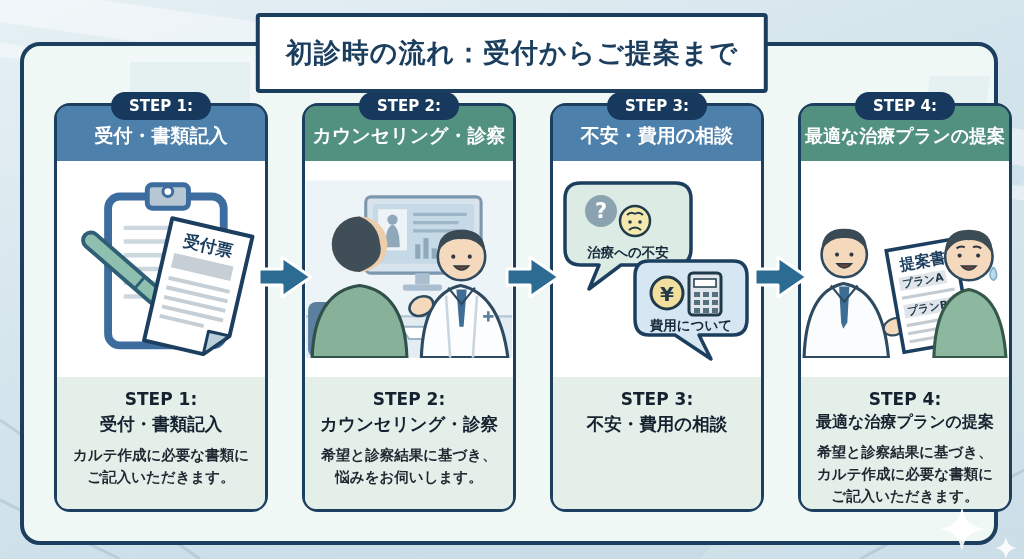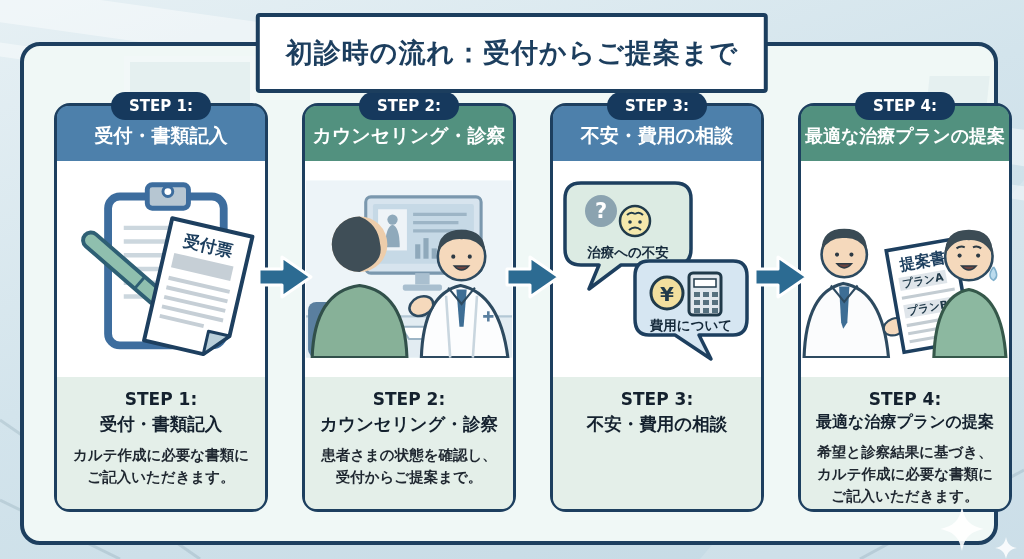--- a/index.html
+++ b/index.html
@@ -170,21 +170,21 @@
               <circle cx="143" cy="74" r="2" fill="#2d3a44"></circle>
                 <circle cx="159" cy="74" r="2" fill="#2d3a44"></circle>
               <path d="M144,83 Q151,91 158,83 Z" fill="#6d4440" stroke="#2d3a44" stroke-width="1.5"></path>
               <ellipse cx="112" cy="122" rx="12" ry="9" fill="#f5d9bc" stroke="#2d4a60" stroke-width="2.5" transform="rotate(-25 112 122)"></ellipse>
             </g>
           </svg>
         </div>
         <div class="card-text">
           <div class="step-label">STEP 2:</div>
           <div class="step-heading">カウンセリング・診察</div>
-          <div class="step-desc">患者さまの状態を確認し、受付からご提案まで。</div>
+          <div class="step-desc">希望と診察結果に基づき、悩みをお伺いします。</div>
         </div>
       </div>
     </div>
 
     <div class="arrow-slot">
       <svg width="58" height="48" viewBox="0 0 58 48">
         <path d="M3,16 h23 V4 l29,20 -29,20 V32 H3 z" stroke="#ffffff" stroke-width="3" stroke-linejoin="round" fill="#2c6b92"></path>
       </svg>
     </div>
 

